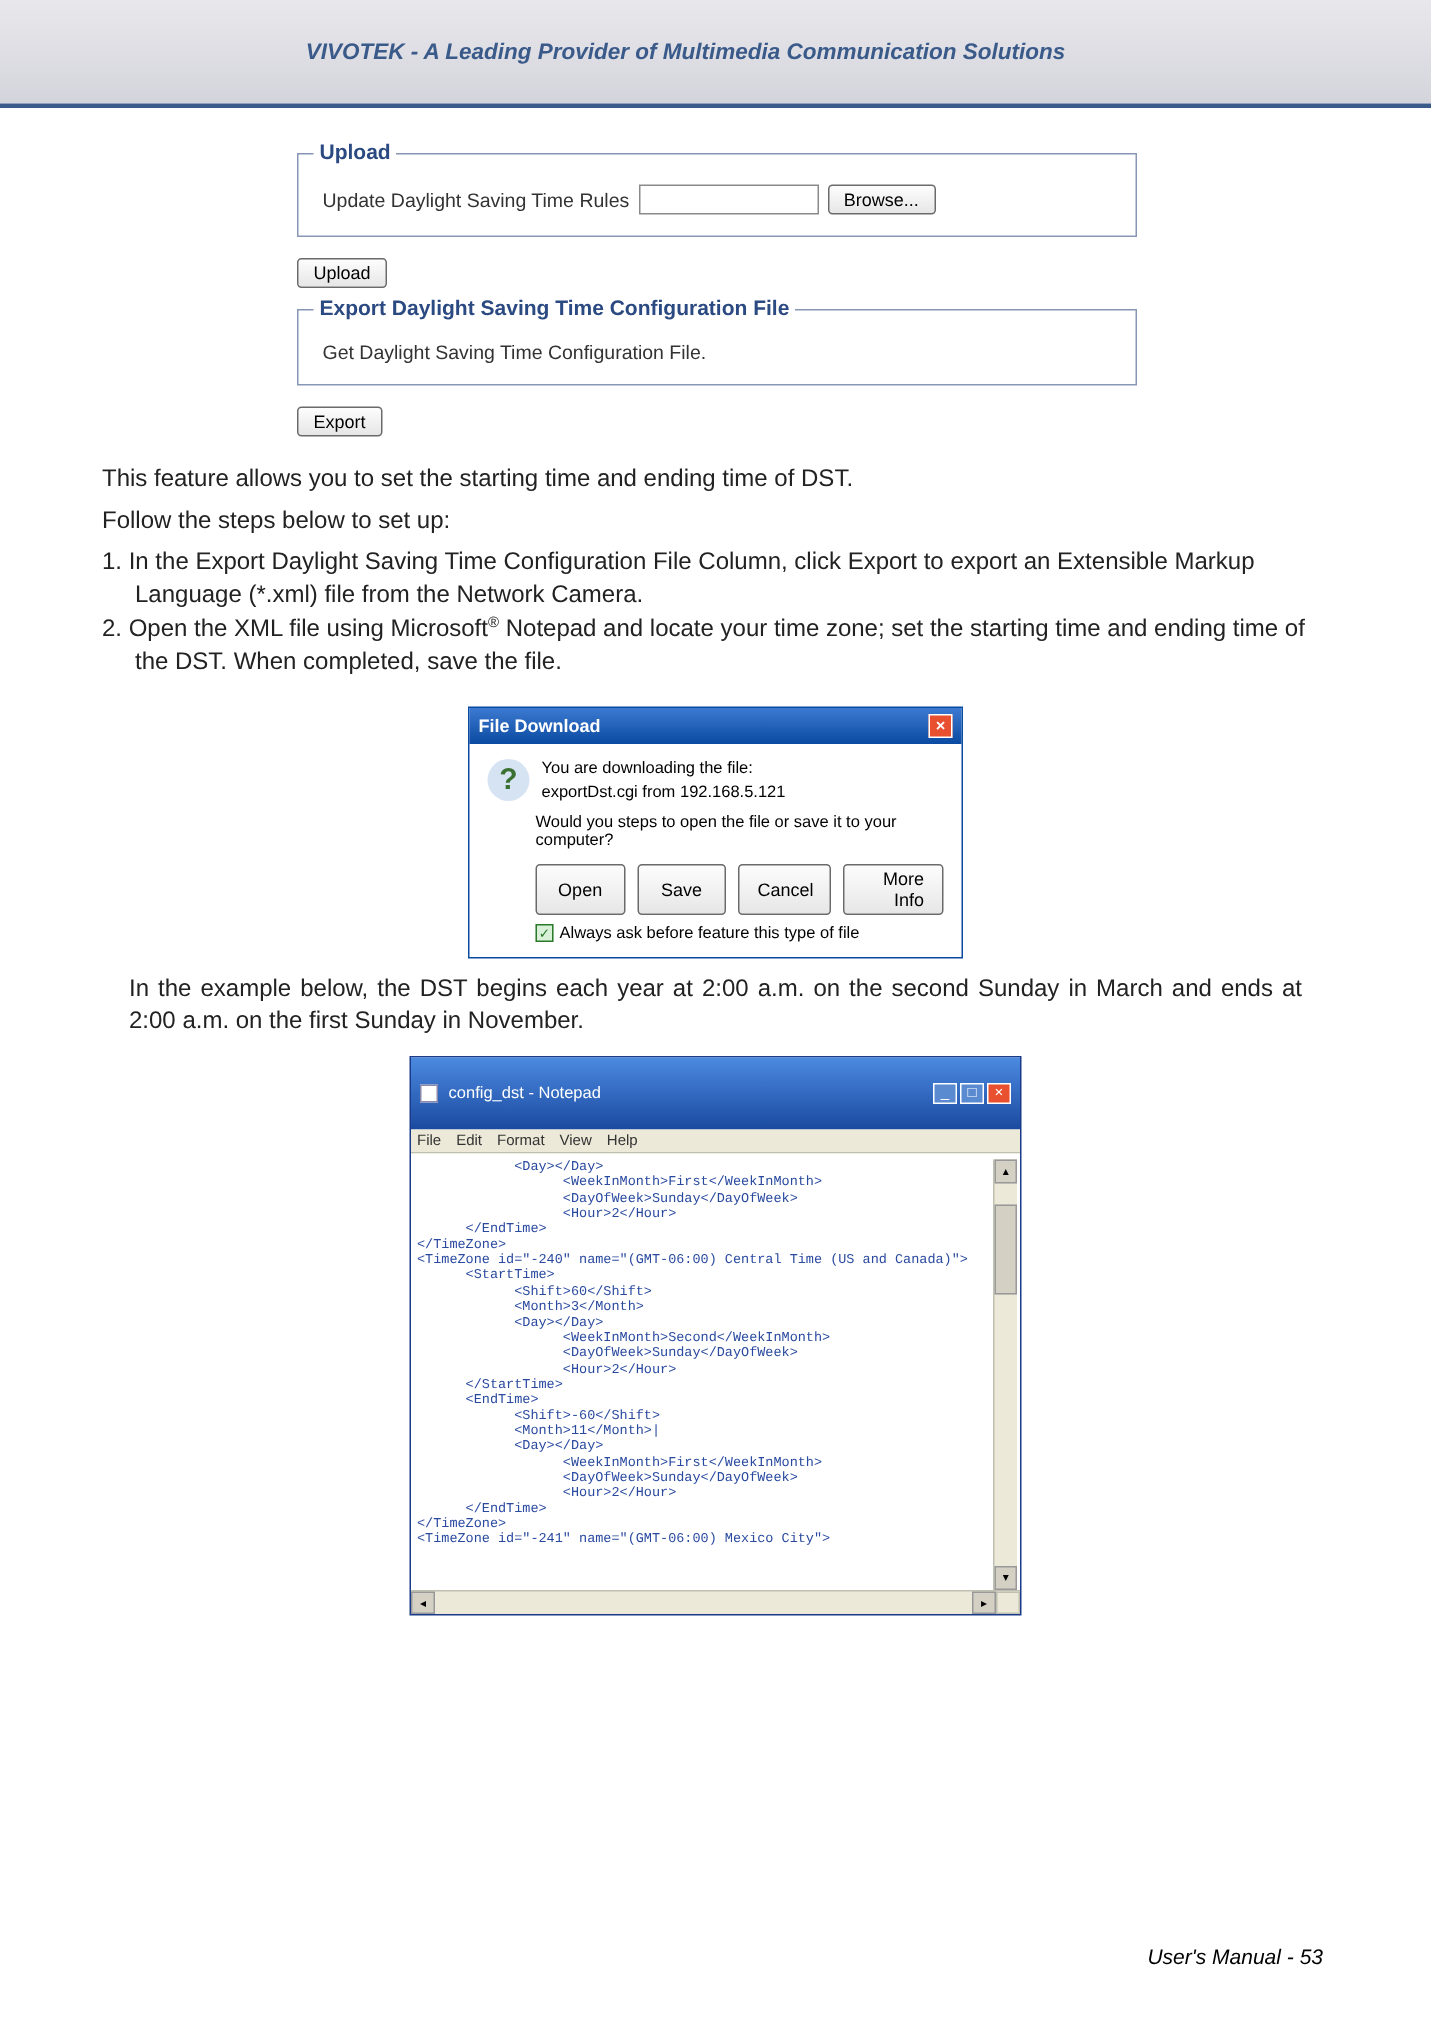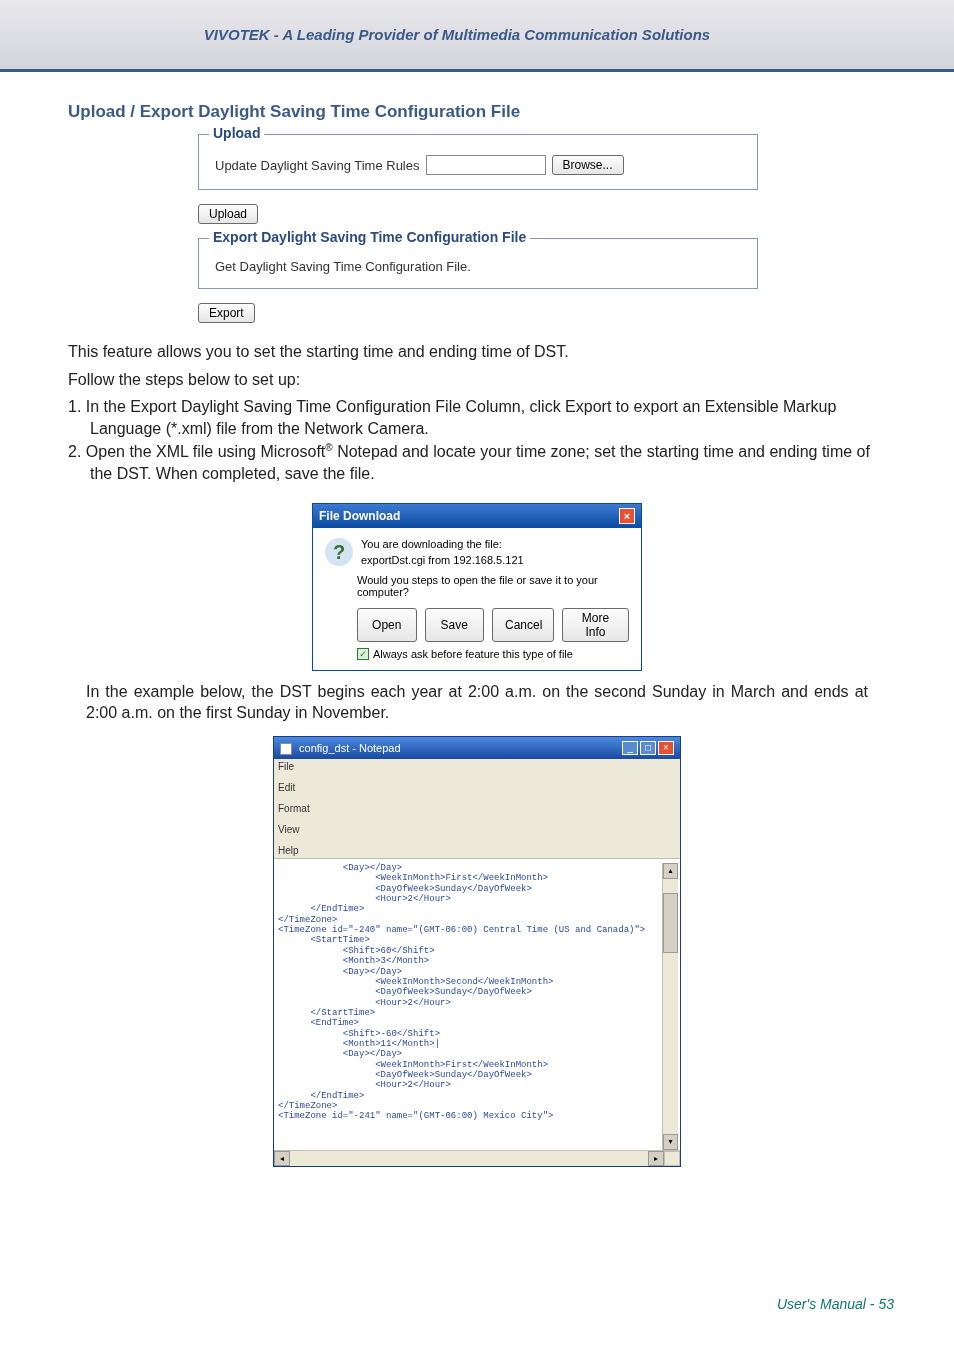--- a/index.html
+++ b/index.html
@@ -150,58 +150,57 @@
     }
     .notepad {
       width: 408px;
       margin: 0 auto;
       border: 1px solid #1a3a8a;
       font-size: 9px;
     }
     .np-title {
       background: linear-gradient(#4b8ae0,#1a4aa0);
       color: #fff;
-      padding: 4px 6px;
+      padding: 17px 6px;
       display: flex;
       justify-content: space-between;
       align-items: center;
       font-size: 11px;
     }
     .np-ctrls { display:flex; gap:2px;}
     .np-ctrl { width:16px; height:14px; border:1px solid #fff; background:#5a8ad0; color:#fff; text-align:center; line-height:12px; font-size:10px;}
     .np-ctrl.red { background:#e85030;}
-    .np-menu { background:#ece9d8; border-bottom:1px solid #c0c0b0; padding:2px 4px; font-size:10px; color:#333; display:flex; gap:10px;flex-direction:column;}
+    .np-menu { background:#ece9d8; border-bottom:1px solid #c0c0b0; padding:2px 4px; font-size:10px; color:#333; display:flex; gap:10px;}
     .np-body { background:#fff; padding:4px 2px 0 4px; position:relative; height: 291px; display:flex;}
     .np-text { flex:1; overflow:hidden;}
     .np-text pre { font-family: "Courier New", monospace; font-size: 9px; line-height: 1.15; color: #2a4aa0; white-space: pre; }
     .np-scroll { width:16px; background:#ece9d8; border-left:1px solid #c0c0b0; display:flex; flex-direction:column; justify-content:space-between;}
     .np-sbtn { height:16px; background:#d4d0c4; border:1px solid #999; font-size:8px; text-align:center; line-height:14px;}
     .np-thumb { height:60px; background:#d4d0c4; border:1px solid #999; margin-top:14px;}
     .np-hscroll { height:16px; background:#ece9d8; border-top:1px solid #c0c0b0; display:flex;}
     .np-hbtn { width:16px; background:#d4d0c4; border:1px solid #999; font-size:8px; text-align:center; line-height:14px;}
     .sup { vertical-align: super; font-size: 10px; }
     .footer {
       position: absolute;
       bottom: 38px;
-      right: 60px;
-      color: #0f766e;
+      right: 72px;
+      color: #000000;
       font-style: italic;
       font-size: 14px;
     }
   </style>
 </head>
 <body>
 
 <div class="header-band">
   <span class="header-text">VIVOTEK - A Leading Provider of Multimedia Communication Solutions</span>
 </div>
 
 <div class="content">
 
-  <div class="section-title">Upload / Export Daylight Saving Time Configuration File</div>
 
   <div class="ui-panel">
     <div class="fieldset">
       <div class="legend">Upload</div>
       <div class="field-row">
         <span>Update Daylight Saving Time Rules</span>
         <span class="text-input"></span>
         <button class="btn">Browse...</button>
       </div>
     </div>
@@ -234,21 +233,21 @@
         <div>
           <div>You are downloading the file:</div>
           <div style="margin-top:4px;">exportDst.cgi from 192.168.5.121</div>
         </div>
       </div>
       <div style="margin-left:32px;">Would you steps to open the file or save it to your computer?</div>
       <div class="dialog-buttons">
         <button class="btn">Open</button>
         <button class="btn">Save</button>
         <button class="btn">Cancel</button>
-        <button class="btn" style="width:70px;">More Info</button>
+        <button class="btn" style="width:70px;text-align:right;">More Info</button>
       </div>
       <div class="checkbox-row">
         <span class="chk">✓</span>
         <span>Always ask before feature this type of file</span>
       </div>
     </div>
   </div>
 
   <div class="example-text">In the example below, the DST begins each year at 2:00 a.m. on the second Sunday in March and ends at 2:00 a.m. on the first Sunday in November.</div>
 

